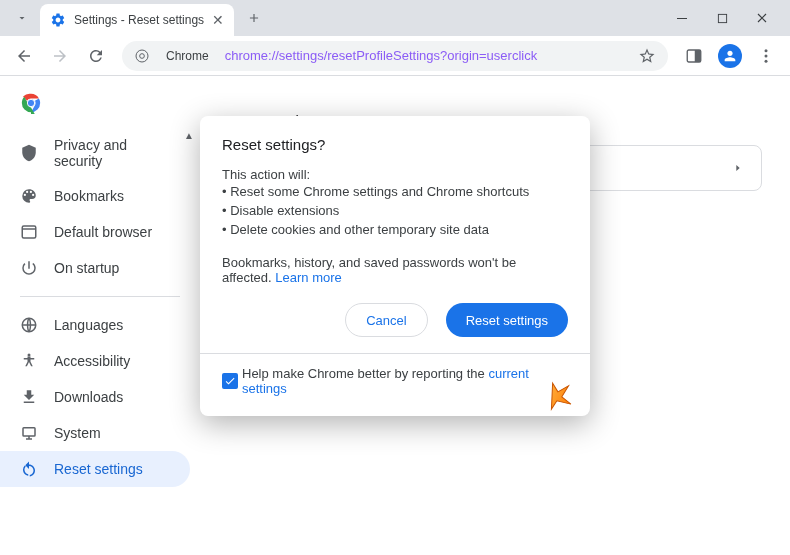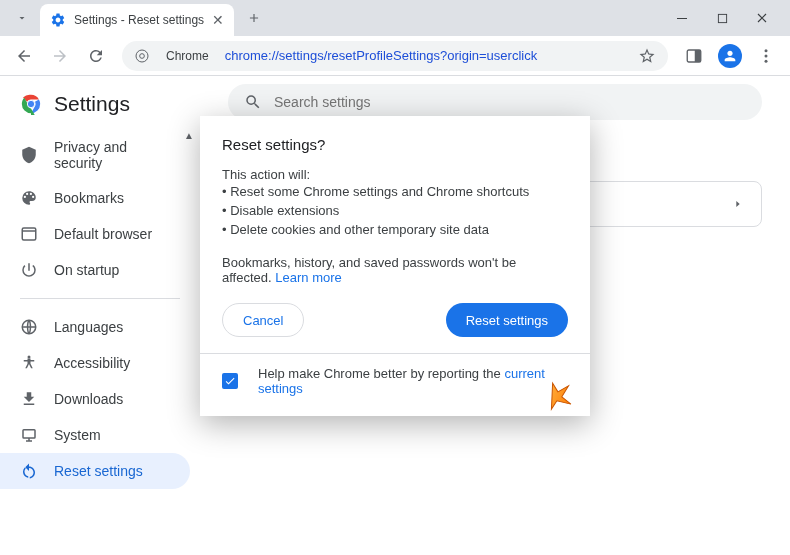--- a/index.html
+++ b/index.html
@@ -14,21 +14,21 @@
 .tab-close { color: #5f6368; font-size: 14px; }
 .new-tab { width: 28px; height: 28px; display: flex; align-items: center; justify-content: center; color: #5f6368; margin-left: 6px; margin-bottom: 4px; }
 .win-controls { margin-left: auto; display: flex; gap: 0; margin-bottom: 0; align-self: flex-start; padding-top: 6px; }
 .win-btn { width: 40px; height: 24px; display: flex; align-items: center; justify-content: center; color: #3c4043; }
 
 .toolbar { height: 40px; background: #fff; display: flex; align-items: center; padding: 0 8px; gap: 4px; border-bottom: 1px solid #dadce0; }
 .tb-btn { width: 32px; height: 32px; display: flex; align-items: center; justify-content: center; color: #5f6368; border-radius: 50%; }
 .tb-btn.disabled { color: #bdc1c6; }
 .omnibox { flex: 1; height: 30px; background: #f1f3f4; border-radius: 15px; display: flex; align-items: center; padding: 0 12px; gap: 16px; margin: 0 6px; }
 .omnibox .chrome-chip { font-size: 12px; color: #3c4043; font-weight: 500; }
-.omnibox .url { font-size: 13px; color: #1d4ed8; }
+.omnibox .url { font-size: 13px; color: #8b5cf6; }
 .omnibox .star { margin-left: auto; color: #5f6368; }
 .tb-right { display: flex; align-items: center; gap: 4px; }
 .avatar { width: 24px; height: 24px; border-radius: 50%; background: #1a73e8; display: flex; align-items: center; justify-content: center; }
 
 
 .content { display: flex; height: calc(100% - 76px); background: #fff; }
 .sidebar { width: 200px; padding: 12px 0; overflow: visible; position: relative; }
 .brand { display: flex; align-items: center; gap: 12px; padding: 4px 20px 14px 20px; }
 .brand-logo { width: 22px; height: 22px; }
 .brand-title { font-size: 21px; font-weight: 500; color: #202124; }
@@ -43,34 +43,34 @@
 .main { flex: 1; padding: 8px 28px; }
 .searchbar { background: #f1f3f4; border-radius: 20px; height: 36px; display: flex; align-items: center; padding: 0 16px; gap: 12px; max-width: 560px; }
 .searchbar input { border: none; background: transparent; outline: none; font-size: 14px; flex: 1; color: #3c4043; }
 .section-title { font-size: 15px; color: #202124; margin: 28px 0 16px 0; }
 .card { border: 1px solid #dadce0; border-radius: 8px; padding: 14px 18px; display: flex; align-items: center; justify-content: space-between; max-width: 560px; }
 .card-text { font-size: 14px; color: #3c4043; }
 .card-arrow { color: #5f6368; }
 
 
 .overlay { position: absolute; inset: 76px 0 0 0; background: rgba(0,0,0,0.0); display: flex; align-items: flex-start; justify-content: center; padding-top: 40px; }
-.dialog { width: 390px; background: #fff; border-radius: 0; box-shadow: 0 8px 30px rgba(0,0,0,0.3); padding: 20px 22px; position: relative; }
+.dialog { width: 390px; background: #fff; border-radius: 8px; box-shadow: 0 8px 30px rgba(0,0,0,0.3); padding: 20px 22px; position: relative; }
 .dialog h2 { font-size: 15px; font-weight: 500; color: #202124; margin-bottom: 14px; }
 .dialog .lead { font-size: 13px; color: #3c4043; }
 .dialog ul { list-style: none; margin-bottom: 16px; }
 .dialog li { font-size: 13px; color: #3c4043; padding: 2px 0; }
 .dialog li::before { content: "• "; }
 .dialog .note { font-size: 13px; color: #3c4043; margin-bottom: 18px; }
 .dialog a { color: #1a73e8; text-decoration: none; }
-.dialog-btns { display: flex; justify-content: space-between; gap: 10px; margin-bottom: 16px; }
+.dialog-btns { display: flex; justify-content: flex-end; gap: 18px; margin-bottom: 16px; }
 .btn { height: 34px; padding: 0 20px; border-radius: 17px; font-size: 13px; display: flex; align-items: center; cursor: pointer; }
 .btn-cancel { background: #fff; border: 1px solid #dadce0; color: #1a73e8; }
 .btn-primary { background: #1a73e8; color: #fff; border: none; }
 .dialog-sep { height: 1px; background: #dadce0; margin: 0 -22px 12px -22px; }
-.consent { display: flex; align-items: center; gap: 20px; font-size: 13px; color: #3c4043; }
+.consent { display: flex; align-items: center; gap: 4px; font-size: 13px; color: #3c4043; }
 .checkbox { width: 16px; height: 16px; background: #1a73e8; border-radius: 2px; display: flex; align-items: center; justify-content: center; color: #fff; flex-shrink: 0; }
 
 .cursor-arrow { position: absolute; left: 541px; top: 378px; pointer-events: none; }
 
 svg { display: block; }
 </style>
 </head>
 <body>
 
 <div class="titlebar">
@@ -165,21 +165,20 @@
   <div class="sidebar">
     <div class="brand">
       <svg class="brand-logo" viewBox="0 0 24 24">
         <circle cx="12" cy="12" r="10" fill="#fff"></circle>
         <path fill="#EA4335" d="M12 2a10 10 0 018.66 5H12a5 5 0 00-4.33 2.5L3.34 5A10 10 0 0112 2z"></path>
         <path fill="#4285F4" d="M22 12a10 10 0 01-10 10l4.33-7.5A5 5 0 0017 12a5 5 0 00-.67-2.5L20.66 7A10 10 0 0122 12z"></path>
         <path fill="#34A853" d="M12 22A10 10 0 012 12c0-2.6 1-4.97 2.63-6.74l4.04 7A5 5 0 0012 17l4.33 7.5c-1.35.33-2.8.5-4.33.5z"></path>
         <circle cx="12" cy="12" r="4" fill="#4285F4"></circle>
           <circle cx="12" cy="12" r="4" fill="none" stroke="#fff" stroke-width="1"></circle>
       </svg>
-      <span class="brand-title">Settings</span>
     </div>
     <span class="scroll-btn">▲</span>
 
     <div class="nav-item">
         <svg class="nav-icon" viewBox="0 0 24 24">
           <path fill="currentColor" d="M12 1L3 5v6c0 5.55 3.84 10.74 9 12 5.16-1.26 9-6.45 9-12V5l-9-4z"></path>
         </svg>
         <span>Privacy and security</span>
       </div>
     <div class="nav-item">
@@ -234,26 +233,20 @@
     <div class="nav-item active">
         <svg class="nav-icon" viewBox="0 0 24 24">
           <path fill="currentColor" d="M12 5V2L7 7l5 5V8c3.31 0 6 2.69 6 6 0 2.97-2.17 5.43-5 5.91v2.02c3.95-.49 7-3.85 7-7.93 0-4.42-3.58-8-8-8zm-6 8c0-1.65.67-3.15 1.76-4.24L6.34 7.34A7.95 7.95 0 004 13c0 4.08 3.05 7.44 7 7.93v-2.02c-2.83-.48-5-2.94-5-5.91z"></path>
         </svg>
         <span>Reset settings</span>
       </div>
 
   </div>
 
   <div class="main">
-    <div class="searchbar">
-      <svg width="18" height="18" viewBox="0 0 24 24" style="color:#5f6368">
-          <path fill="currentColor" d="M15.5 14h-.79l-.28-.27A6.471 6.471 0 0016 9.5 6.5 6.5 0 109.5 16c1.61 0 3.09-.59 4.23-1.57l.27.28v.79l5 4.99L20.49 19l-4.99-5zm-6 0C7.01 14 5 11.99 5 9.5S7.01 5 9.5 5 14 7.01 14 9.5 11.99 14 9.5 14z"></path>
-        </svg>
-      <input placeholder="Search settings" style="">
-    </div>
     <div class="section-title">Reset settings</div>
     <div class="card">
       <span class="card-text">Restore settings to their original defaults</span>
       <svg class="card-arrow" width="10" height="10" viewBox="0 0 24 24">
           <path fill="currentColor" d="M8 5l8 7-8 7z"></path>
         </svg>
     </div>
   </div>
 </div>
 

